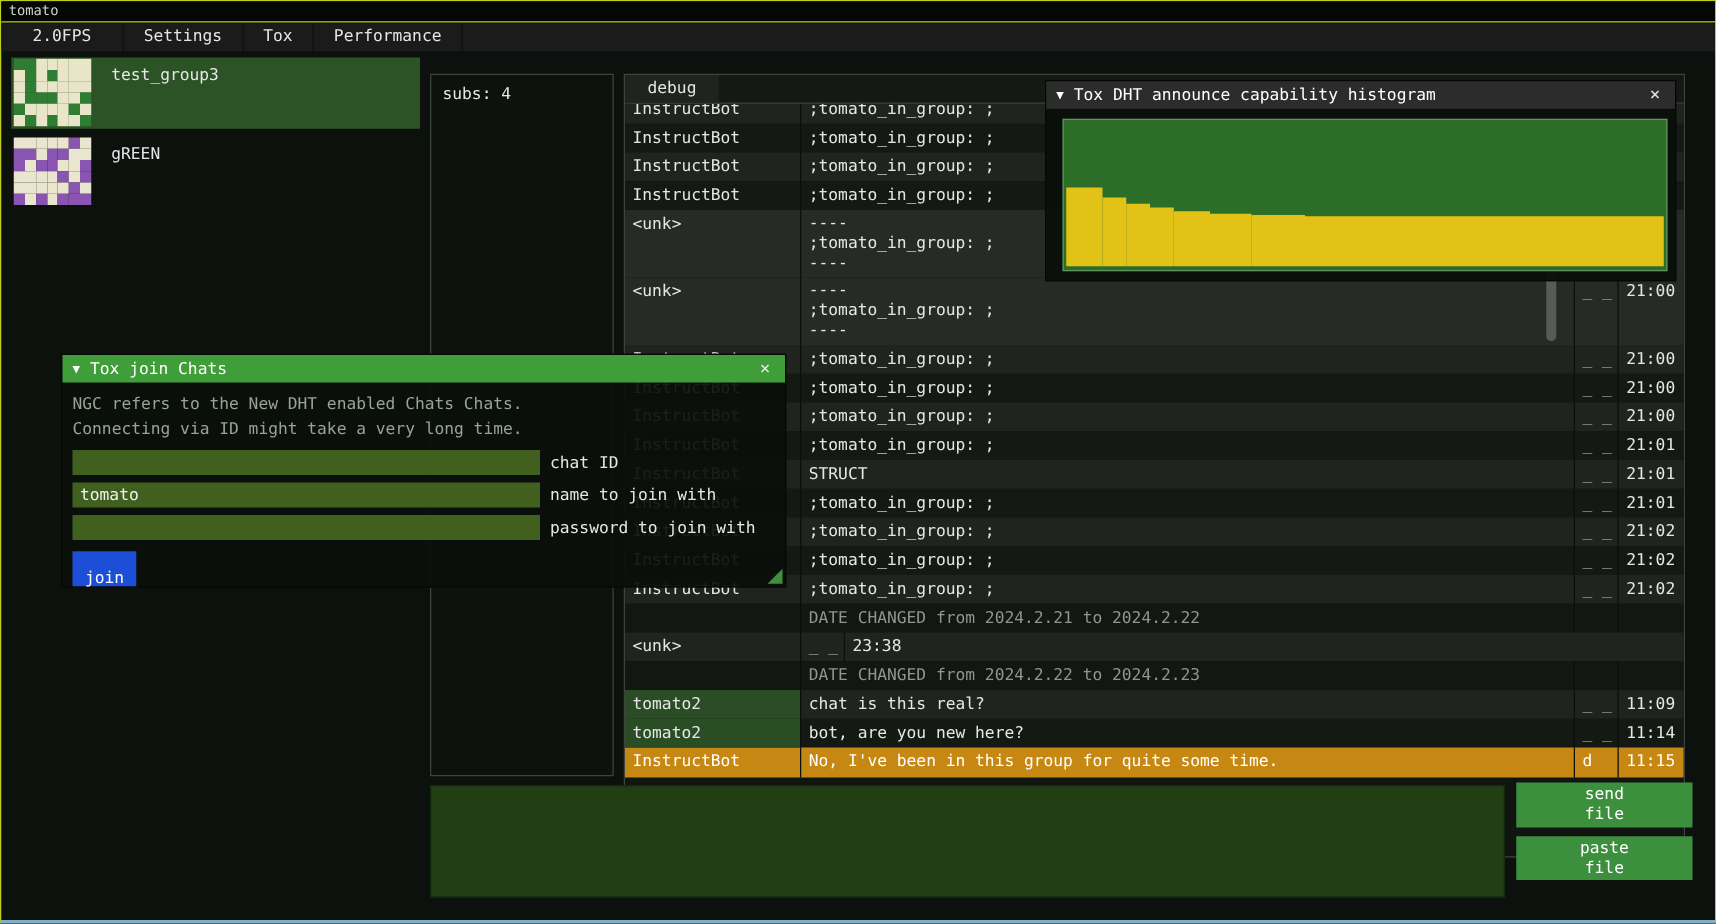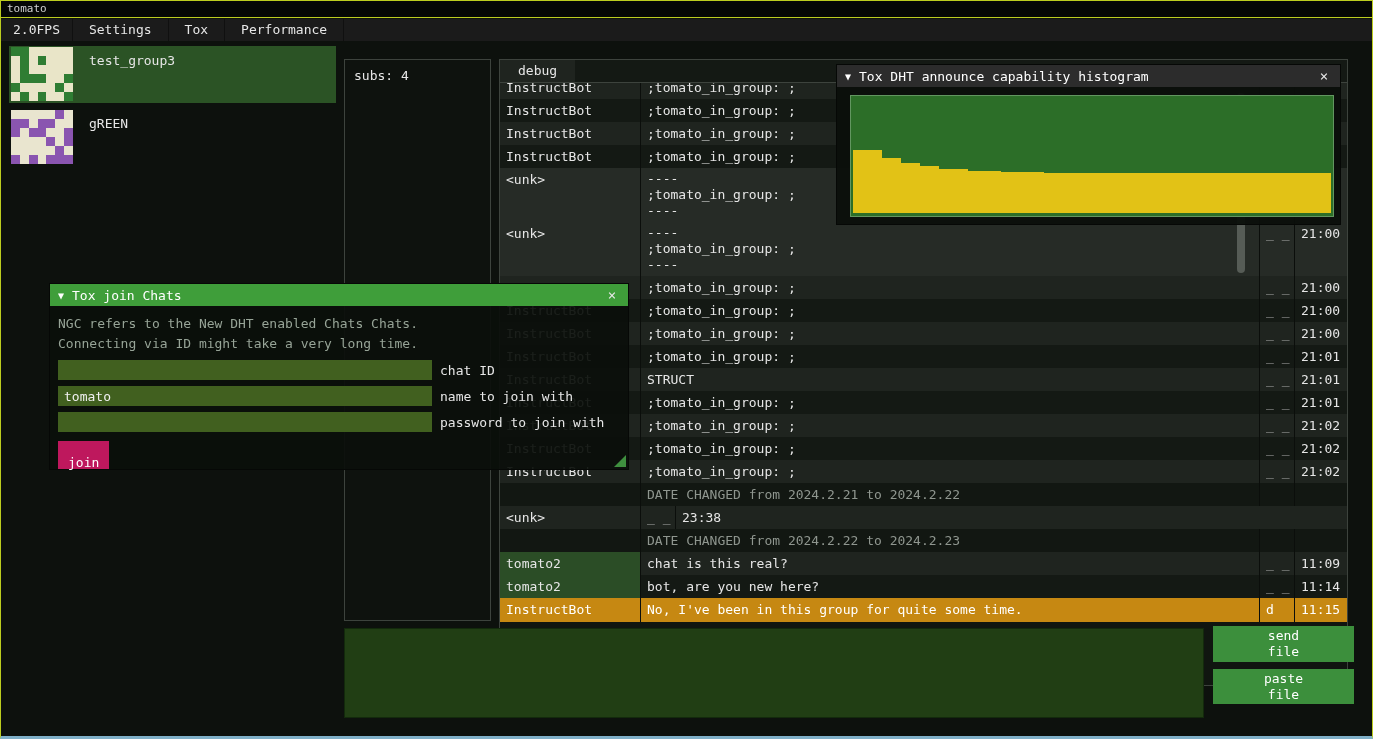--- a/index.html
+++ b/index.html
@@ -9,21 +9,21 @@
   .app { position:relative; width:1373px; height:739px; background:#0d110d;
          border:1px solid #bccd1f; border-bottom:3px solid #7fb0c8;
          overflow:hidden; color:#e6e6e6; font-size:13px; }
 
   .titlebar { position:absolute; left:0; top:0; width:100%; height:17px;
               background:#050705; color:#d0d0d0; font-size:11px; line-height:16px;
               padding-left:6px; border-bottom:1px solid #bccd1f; }
 
   .menubar { position:absolute; left:0; top:18px; width:100%; height:22px;
              background:#1b1b1b; display:flex; align-items:stretch; }
-  .menu-fps { padding:0 12px; line-height:22px; border-right:1px solid #101010; }
+  .menu-fps { padding:0 25px; line-height:22px; border-right:1px solid #101010; }
   .menu-items { display:flex; }
   .menu-item { padding:0 16px; line-height:22px; border-right:1px solid #101010; cursor:default; }
 
   
   .group-list { position:absolute; left:8px; top:45px; width:327px; }
   .group-row { display:flex; height:57px; margin-bottom:6px; align-items:flex-start; }
   .group-row.selected { background:#2b5325; }
   .avatar { width:62px; height:54px; margin:1px 0 0 2px; display:grid;
             grid-template-columns:repeat(7,1fr); grid-template-rows:repeat(6,1fr); flex:none; }
   .group-name { margin-left:16px; margin-top:7px; }
@@ -78,21 +78,21 @@
 
   .join-win { position:absolute; left:48px; top:282px; width:580px; height:187px;
               background:rgba(11,15,11,0.93); border:1px solid #060806; z-index:10; }
   .join-title { background:#3f9e3a; }
   .join-body { padding:8px; position:relative; height:calc(100% - 22px); }
   .join-info { color:#97a497; line-height:20px; }
   .field-row { display:flex; align-items:center; margin-top:6px; }
   .field-input { width:374px; height:20px; background:#41601f; border:none;
                  color:#f0f0f0; font:inherit; padding:0 6px; outline:none; }
   .field-label { margin-left:8px; }
-  .join-btn { margin-top:9px; background:#be185d; color:#fff; border:none;
+  .join-btn { margin-top:9px; background:#1d4ed8; color:#fff; border:none;
               font:inherit; height:21px; padding:14px 10px; cursor:default; }
   .grip { position:absolute; right:2px; bottom:2px; width:0; height:0;
           border-left:12px solid transparent; border-bottom:12px solid #3f8f3f; }
 
   .hist-win { position:absolute; left:835px; top:63px; width:505px; height:161px;
               background:rgba(11,15,11,0.95); border:1px solid #060806; z-index:9; }
   .hist-title { background:#2c2c2c; }
   .plot { position:absolute; left:13px; top:30px; width:484px; height:122px;
           background:#2c6e28; border:1px solid rgba(200,225,200,0.35);
           display:flex; align-items:flex-end; padding:0 2px 3px 2px; }

